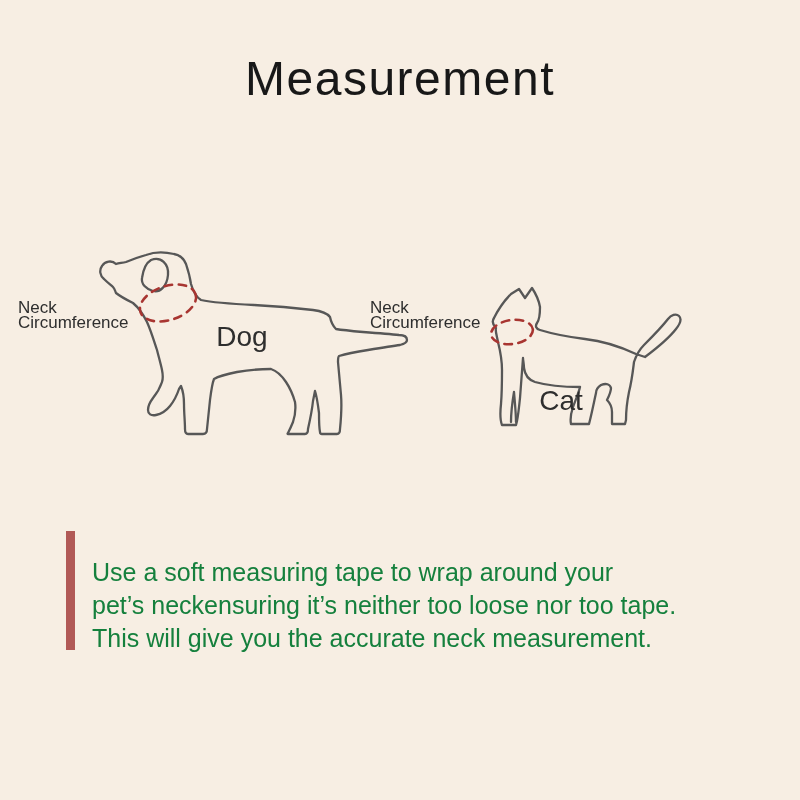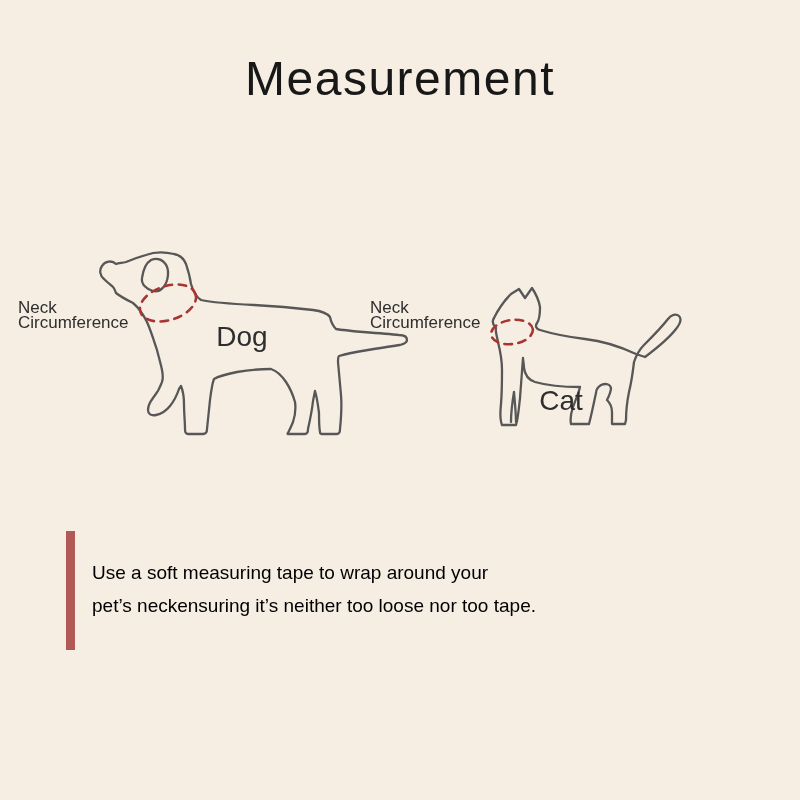--- a/index.html
+++ b/index.html
@@ -37,21 +37,21 @@
   .accent-bar{
     position:absolute;left:66px;top:531px;
     width:9px;height:119px;background:#b15956;
   }
   .instr-heading{
     position:absolute;left:92px;top:526px;
     font-size:29px;font-weight:500;letter-spacing:.3px;color:#1b1b1b;
   }
   .instr-body{
     position:absolute;left:92px;top:556px;width:700px;
-    font-size:19px;line-height:33px;font-weight:500;color:#000000;
+    font-size:25px;line-height:33px;font-weight:500;color:#15803d;
   }
 </style>
 </head>
 <body>
 
 <div class="canvas">
 
   <div class="title">
     <div>Measurement</div>
   </div>
@@ -116,15 +116,16 @@
 
   <div class="animal-name dog">Dog</div>
   <div class="animal-name cat">Cat</div>
 
   <div class="accent-bar"></div>
 
 
   <div class="instr-body">
     <div>Use a soft measuring tape to wrap around your</div>
     <div>pet’s neckensuring it’s neither too loose nor too tape.</div>
+    <div>This will give you the accurate neck measurement.</div>
   </div>
 
 </div>
 
 </body></html>

